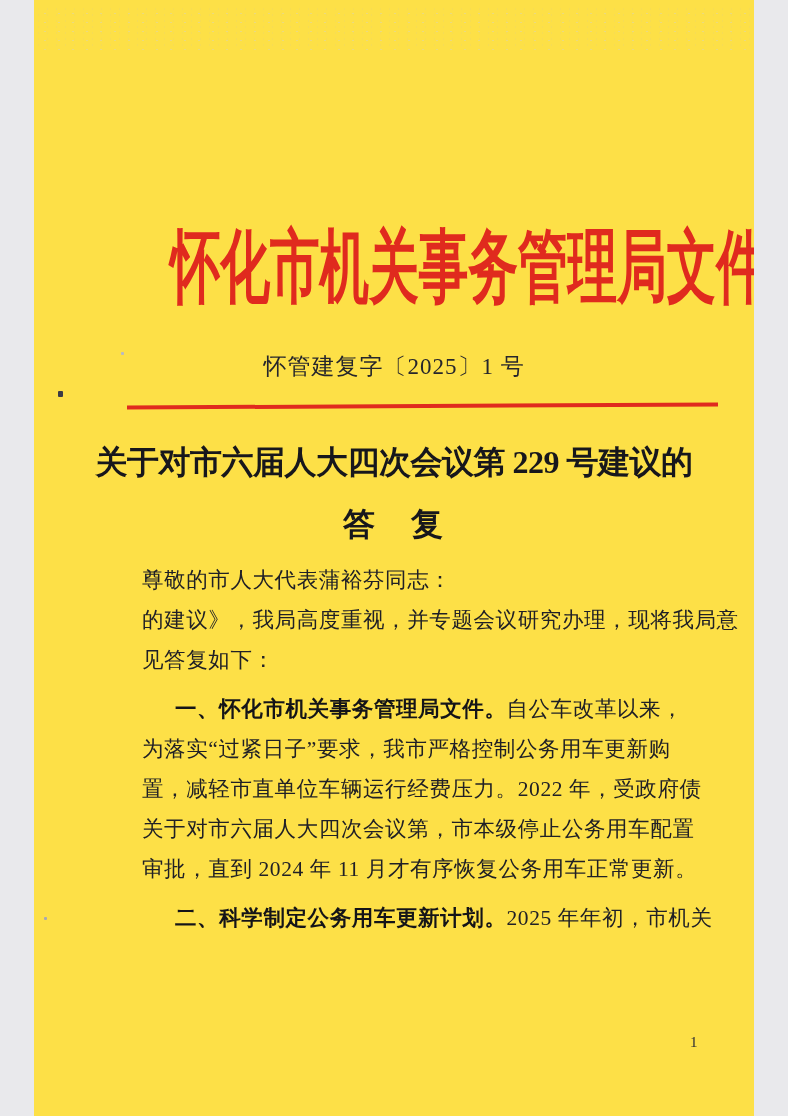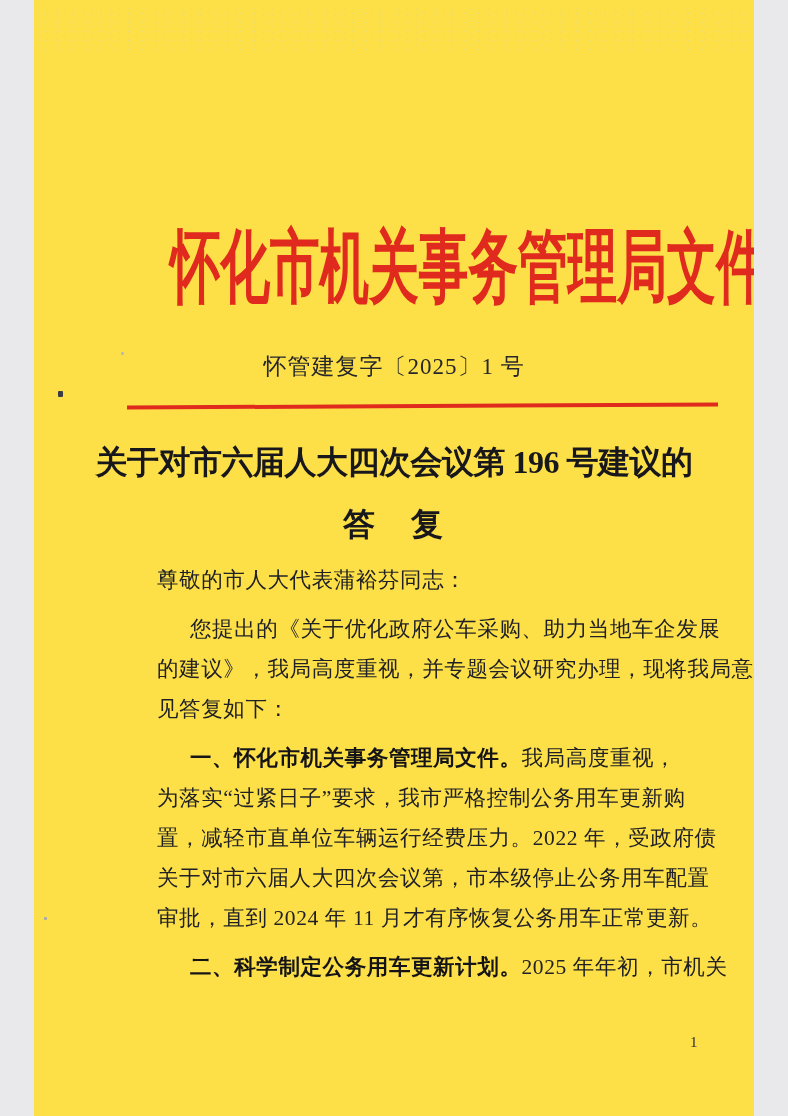--- a/index.html
+++ b/index.html
@@ -79,21 +79,21 @@
     font-weight: bold;
     font-size: 32px;
     letter-spacing: -0.5px;
     color: #17171c;
   }
   .doc-title-1 { top: 441px; }
   .doc-title-2 { top: 503px; letter-spacing: 2px; }
 
   .body-block {
     position: absolute;
-    left: 123px;
+    left: 108px;
     top: 560px;
     width: 582px;
   }
   .body-line {
     font-size: 21.5px;
     line-height: 40px;
     letter-spacing: 0.6px;
     color: #202026;
     white-space: nowrap;
   }
@@ -119,30 +119,29 @@
   <div class="artifact art-1"></div>
   <div class="artifact art-2"></div>
   <div class="artifact art-3"></div>
 
   <div class="org-title">怀化市机关事务管理局文件</div>
 
   <div class="doc-number">怀管建复字〔2025〕1 号</div>
 
   <div class="red-line"></div>
 
-  <div class="doc-title doc-title-1">关于对市六届人大四次会议第 196 号建议的</div>
+  <div class="doc-title doc-title-1">关于对市六届人大四次会议第 229 号建议的</div>
 
   <div class="doc-title doc-title-2">答　复</div>
 
   <div class="body-block" id="body-container">
       <div class="body-line"><span class="run">尊敬的市人大代表蒲裕芬同志：</span></div>
-      <div class="body-line para-start indent"><span class="run">您提出的《关于优化政府公车采购、助力当地车企发展</span></div>
       <div class="body-line"><span class="run">的建议》，我局高度重视，并专题会议研究办理，现将我局意</span></div>
       <div class="body-line"><span class="run">见答复如下：</span></div>
-      <div class="body-line para-start indent"><span class="run-bold">一、怀化市机关事务管理局文件。</span><span class="run">我局高度重视，</span></div>
+      <div class="body-line para-start indent"><span class="run-bold">一、怀化市机关事务管理局文件。</span><span class="run">自公车改革以来，</span></div>
       <div class="body-line"><span class="run">为落实“过紧日子”要求，我市严格控制公务用车更新购</span></div>
       <div class="body-line"><span class="run">置，减轻市直单位车辆运行经费压力。2022 年，受政府债</span></div>
       <div class="body-line"><span class="run">关于对市六届人大四次会议第，市本级停止公务用车配置</span></div>
       <div class="body-line"><span class="run">审批，直到 2024 年 11 月才有序恢复公务用车正常更新。</span></div>
       <div class="body-line para-start indent"><span class="run-bold">二、科学制定公务用车更新计划。</span><span class="run">2025 年年初，市机关</span></div>
     </div>
 
   <div class="page-number">1</div>
 
 </div>

